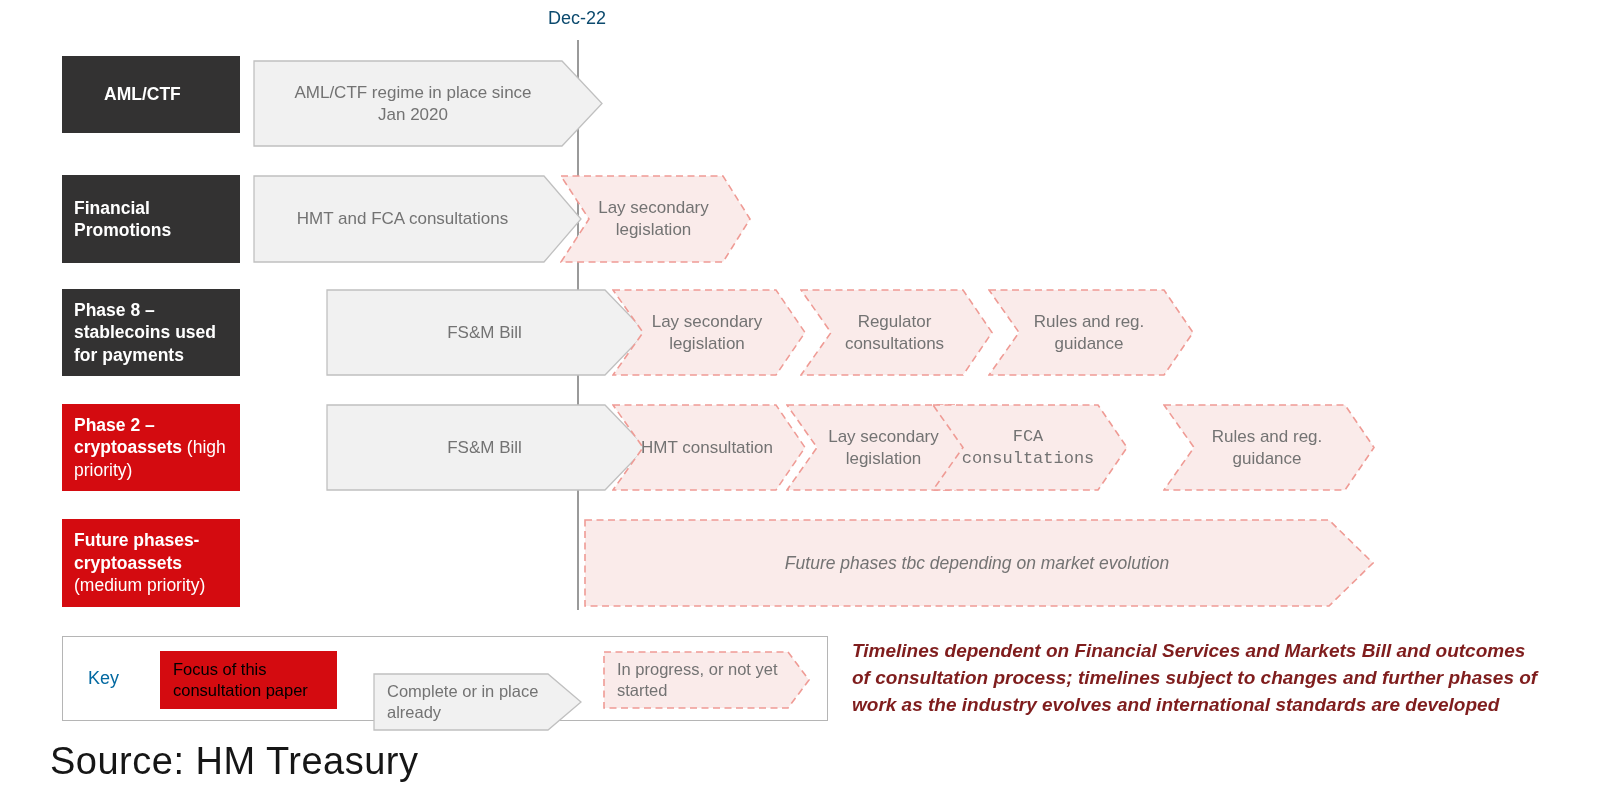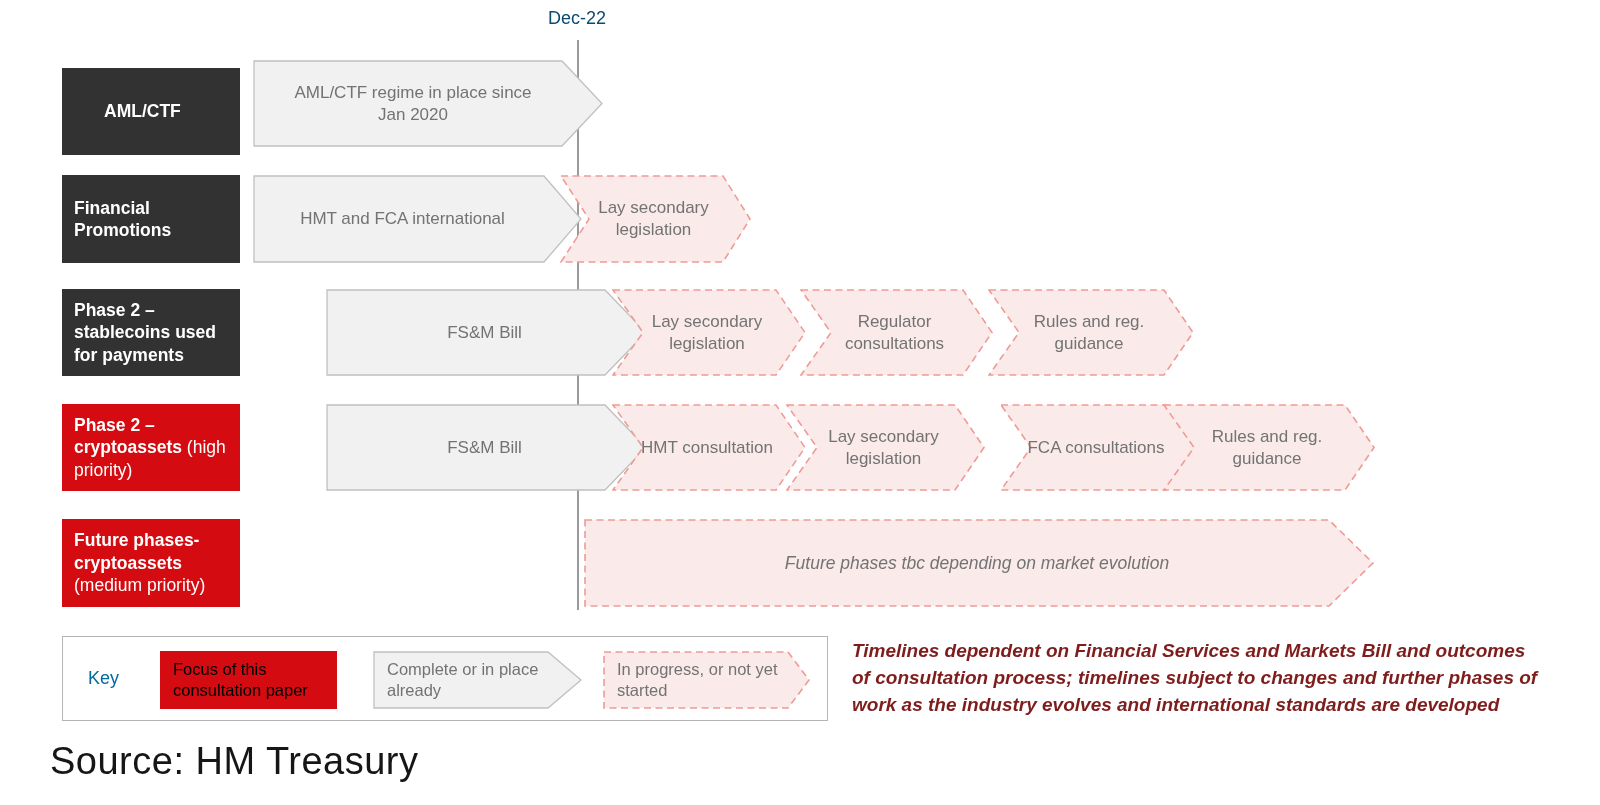--- a/index.html
+++ b/index.html
@@ -56,48 +56,48 @@
     font-style:italic;font-weight:700;color:#7f1d1d;
   }
   .source{left:50px;top:740px;font-size:38px;font-weight:500;color:#161616;letter-spacing:.5px;}
 </style>
 </head>
 <body>
 
 <div class="abs date-marker">Dec-22</div>
 <div class="abs vline"></div>
 
-<div class="abs label-box dark" style="top:68px;height:87px;padding-left:42px;">
+<div class="abs label-box dark" style="top:56px;height:77px;padding-left:42px;">
   <div><span class="lb">AML/CTF</span> <span class="lr"></span></div>
 </div>
 <div class="arrow gray" style="left:253px;top:60px;width:350px;height:87px;">
     <svg width="350" height="87">
       <polygon points="1,1 309,1 349,43.5 309,86 1,86"></polygon>
     </svg>
   <div class="arrow-label" style="padding:0 60px 0 30px;">AML/CTF regime in place since Jan 2020</div>
 </div>
 
 <div class="abs label-box dark" style="top:175px;height:88px;">
   <div><span class="lb">Financial Promotions</span> <span class="lr"></span></div>
 </div>
 <div class="arrow gray" style="left:253px;top:175px;width:329px;height:88px;">
     <svg width="329" height="88">
       <polygon points="1,1 291,1 328,44 291,87 1,87"></polygon>
     </svg>
-  <div class="arrow-label" style="padding:0 45px 0 15px;">HMT and FCA international</div>
+  <div class="arrow-label" style="padding:0 45px 0 15px;">HMT and FCA consultations</div>
 </div>
 <div class="arrow pink" style="left:560px;top:175px;width:191px;height:88px;">
     <svg width="191" height="88">
       <polygon points="1,1 163,1 190,44 163,87 1,87 29,44"></polygon>
     </svg>
   <div class="arrow-label">Lay secondary legislation</div>
 </div>
 
 <div class="abs label-box dark" style="top:289px;height:87px;">
-  <div><span class="lb">Phase 2 – stablecoins used for payments</span> <span class="lr"></span></div>
+  <div><span class="lb">Phase 8 – stablecoins used for payments</span> <span class="lr"></span></div>
 </div>
 <div class="arrow gray" style="left:326px;top:289px;width:321px;height:87px;">
     <svg width="321" height="87">
       <polygon points="1,1 279,1 320,43.5 279,86 1,86"></polygon>
     </svg>
   <div class="arrow-label">FS&amp;M Bill</div>
 </div>
 <div class="arrow pink" style="left:612px;top:289px;width:194px;height:87px;">
     <svg width="194" height="87">
       <polygon points="1,1 164,1 193,43.5 164,86 1,86 31,43.5"></polygon>
@@ -131,21 +131,21 @@
       <polygon points="1,1 164,1 193,43.5 164,86 1,86 31,43.5"></polygon>
     </svg>
   <div class="arrow-label">HMT consultation</div>
 </div>
 <div class="arrow pink" style="left:786px;top:404px;width:199px;height:87px;">
     <svg width="199" height="87">
       <polygon points="1,1 169,1 198,43.5 169,86 1,86 31,43.5"></polygon>
     </svg>
   <div class="arrow-label">Lay secondary legislation</div>
 </div>
-<div class="arrow pink" style="left:1000px;top:404px;width:196px;height:87px;">
+<div class="arrow pink" style="left:932px;top:404px;width:196px;height:87px;font-family:Liberation Mono, monospace;">
     <svg width="196" height="87">
       <polygon points="1,1 166,1 195,43.5 166,86 1,86 31,43.5"></polygon>
     </svg>
   <div class="arrow-label">FCA consultations</div>
 </div>
 <div class="arrow pink" style="left:1163px;top:404px;width:212px;height:87px;">
     <svg width="212" height="87">
       <polygon points="1,1 182,1 211,43.5 182,86 1,86 31,43.5"></polygon>
     </svg>
   <div class="arrow-label">Rules and reg. guidance</div>
@@ -159,21 +159,21 @@
       <polygon points="1,1 745,1 789,44 745,87 1,87"></polygon>
     </svg>
   <div class="arrow-label">Future phases tbc depending on market evolution</div>
 </div>
 
 <div class="abs key-box"></div>
 <div class="abs key-title">Key</div>
 <div class="abs key-red">
   <span>Focus of this consultation paper</span>
 </div>
-<div class="arrow gray left-align" style="left:373px;top:651px;width:209px;height:58px;">
+<div class="arrow gray left-align" style="left:373px;top:673px;width:209px;height:58px;">
     <svg width="209" height="58">
       <polygon points="1,1 175,1 208,29 175,57 1,57"></polygon>
     </svg>
   <div class="arrow-label" style="font-size:16.5px;">Complete or in place already</div>
 </div>
 <div class="arrow pink left-align" style="left:603px;top:651px;width:207px;height:58px;">
     <svg width="207" height="58">
       <polygon points="1,1 185,1 206,29 185,57 1,57"></polygon>
     </svg>
   <div class="arrow-label" style="font-size:16.5px;">In progress, or not yet started</div>

